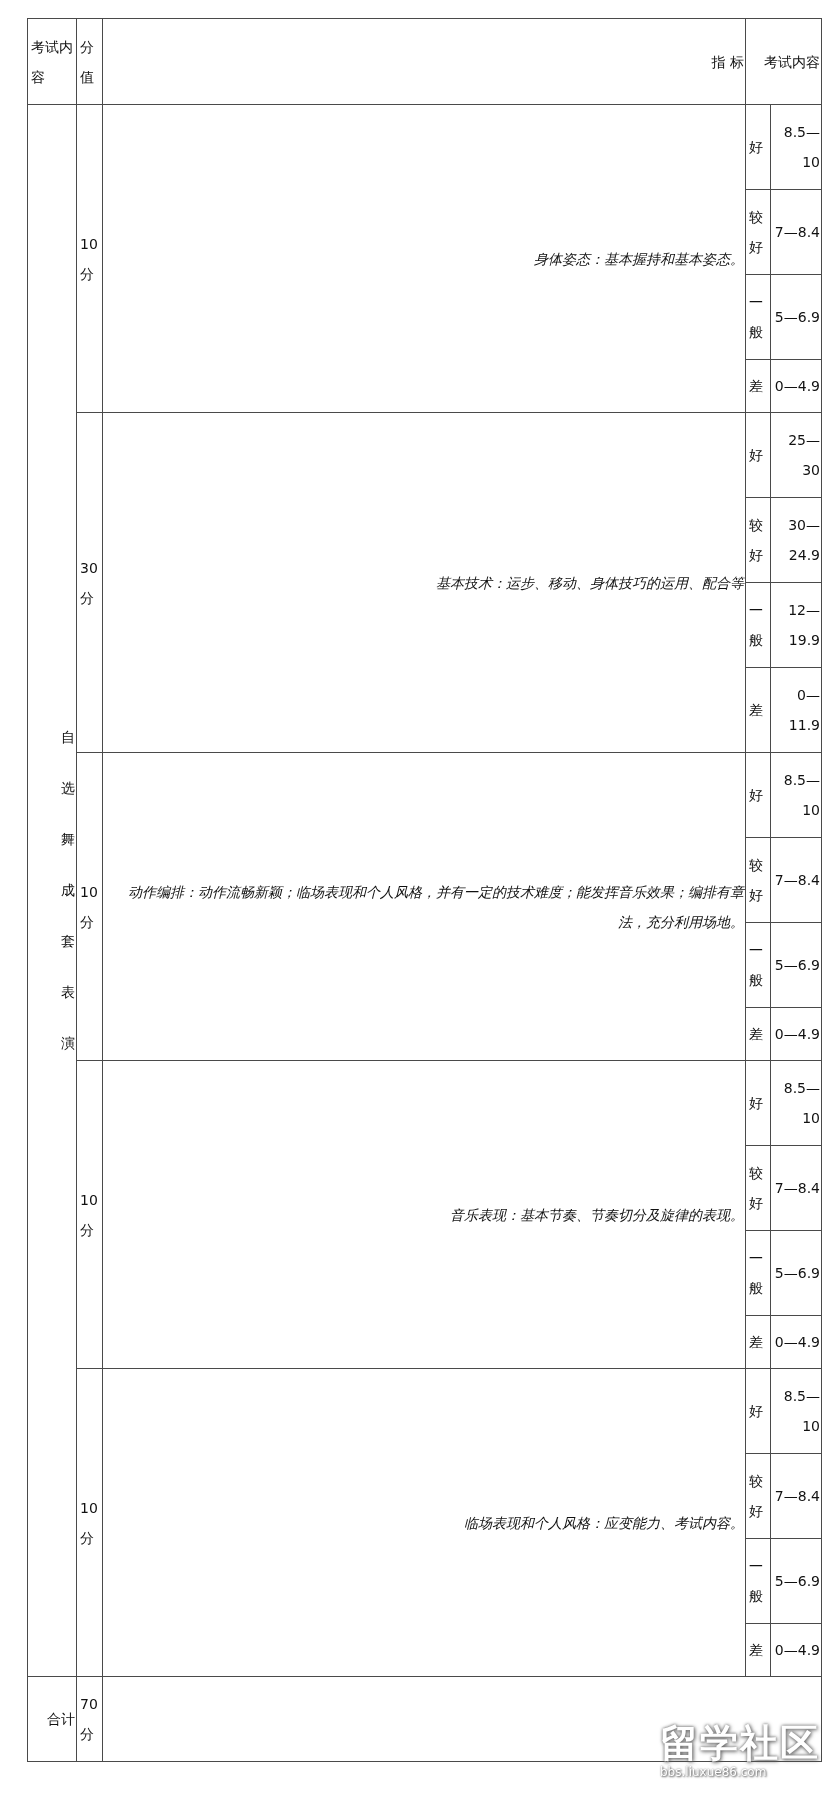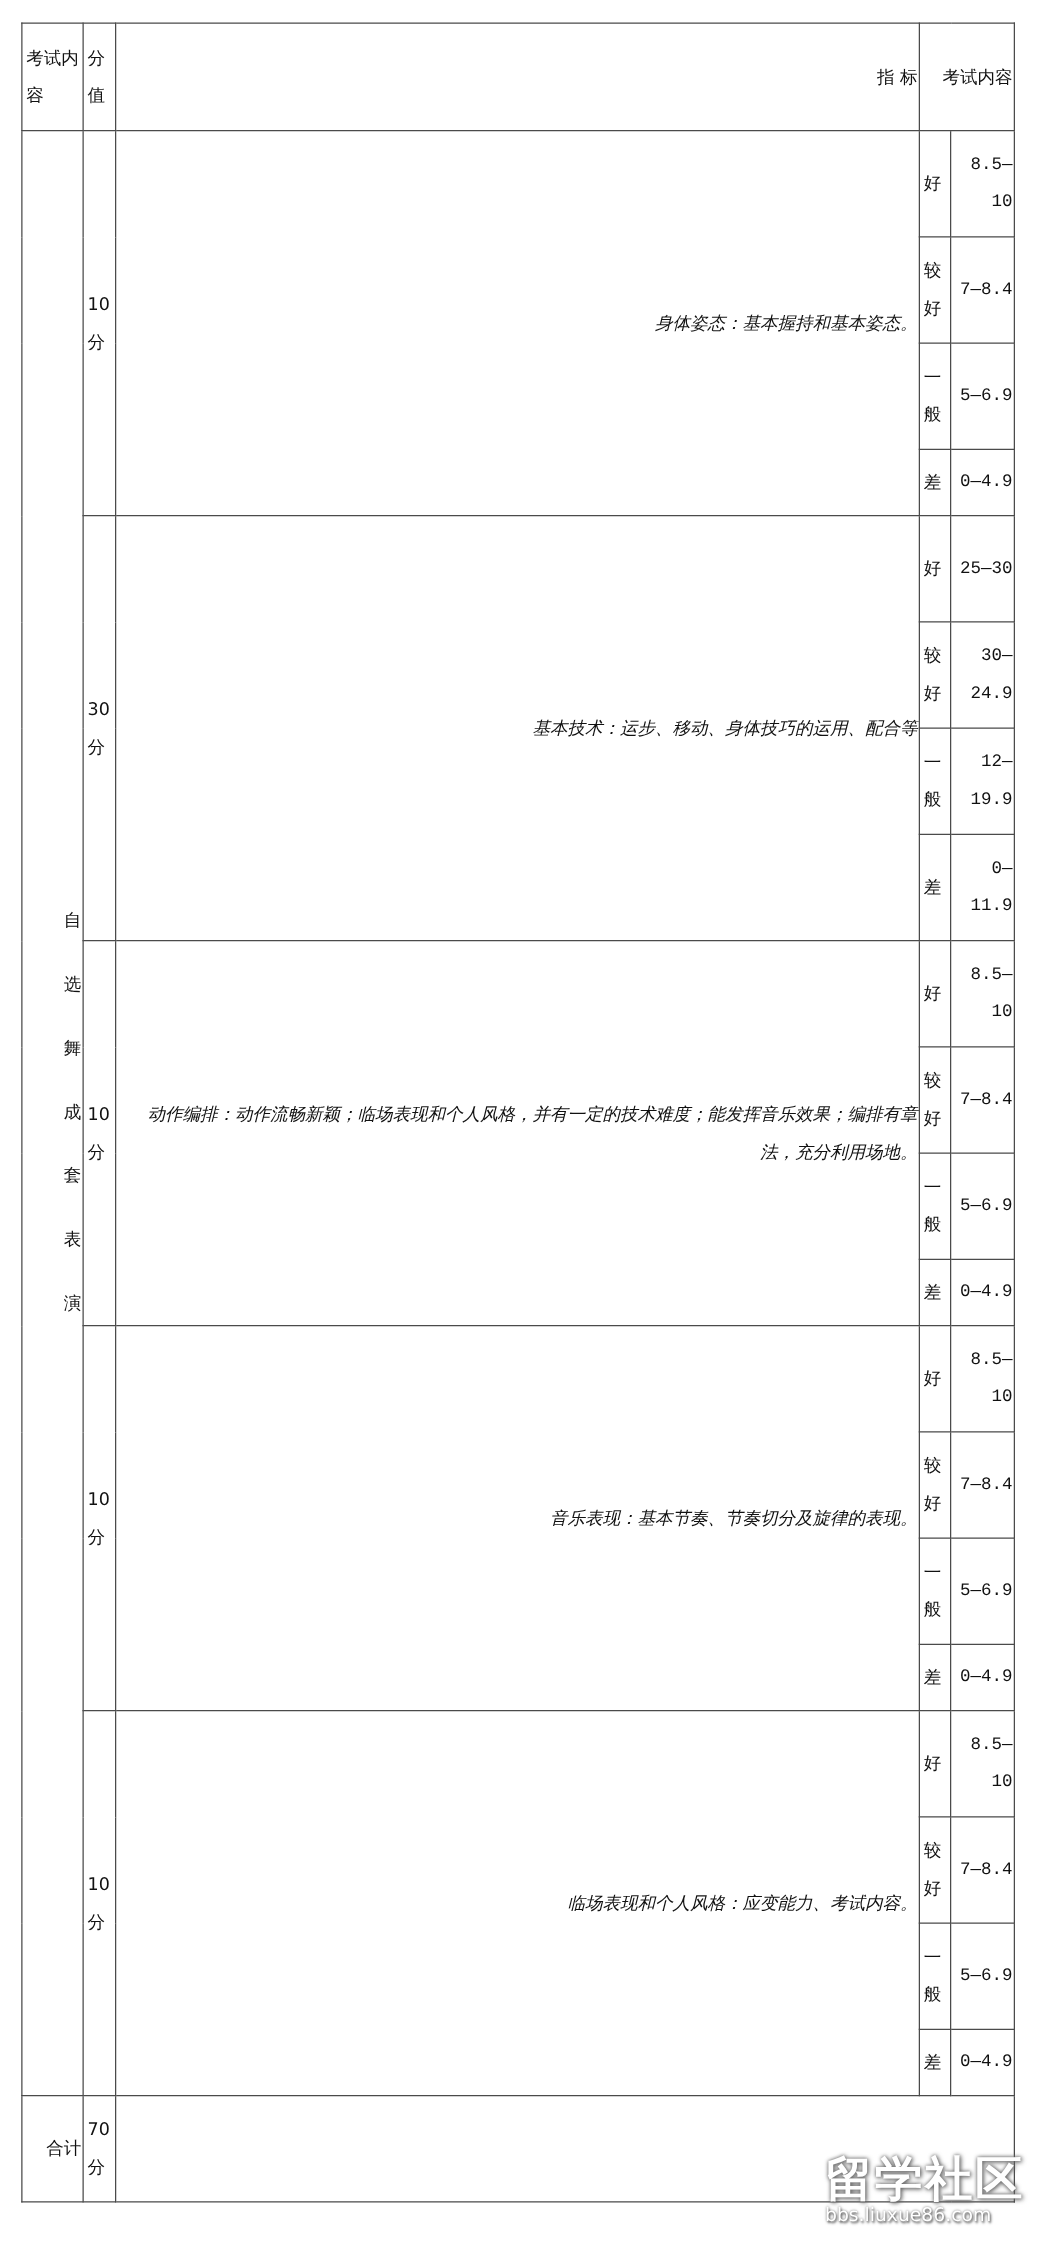--- a/index.html
+++ b/index.html
@@ -1,32 +1,32 @@
 <!DOCTYPE html>
 <html><head>
   <meta charset="utf-8">
   <style>
     html, body { margin: 0; padding: 0; background: #ffffff; }
     body { width: 836px; height: 1793px; position: relative; overflow: hidden;
            font-family: "DejaVu Sans", "Liberation Sans", sans-serif; color: #111; }
-    table.score { position: absolute; left: 17px; top: 18px; border-collapse: collapse;
+    table.score { position: absolute; left: 27px; top: 18px; border-collapse: collapse;
                   table-layout: fixed; width: 728px; font-size: 14px; }
     table.score td { border: 1.5px solid #4a4a4a; padding: 0 1px; line-height: 30px; text-align: right;
                      vertical-align: middle; overflow: hidden; }
     .c1 { width: 49px; } .c2 { width: 26px; } .c3 { width: 643px; } .c4 { width: 25px; } .c5 { width: 51px; }
     .narrow { word-break: break-all; text-align: left !important; padding-left: 3px !important; }
     .vert span { display: block; line-height: 51px; }
-    .grade { text-align: center; font-family: Liberation Mono, monospace; }
+    .grade { text-align: center; }
     .desc { font-size: 14px; line-height: 30px; font-style: italic; }
     .head td { height: 85px; }
     .watermark { position: absolute; left: 660px; top: 1722px; width: 160px; text-align: left;
                  color: #fff; pointer-events: none; }
     .wm-big { font-size: 38px; font-weight: bold; letter-spacing: 2px;
               text-shadow: 0 0 3px #777, 1px 1px 4px #555; line-height: 42px; }
-    .wm-small { font-size: 15px; text-shadow: 0 0 2px #777, 1px 1px 2px #555; line-height: 16px; }
+    .wm-small { font-size: 12px; text-shadow: 0 0 2px #777, 1px 1px 2px #555; line-height: 16px; }
   </style>
 </head>
 <body>
 
 <table class="score">
   <colgroup>
     <col class="c1">
       <col class="c2">
       <col class="c3">
       <col class="c4">

